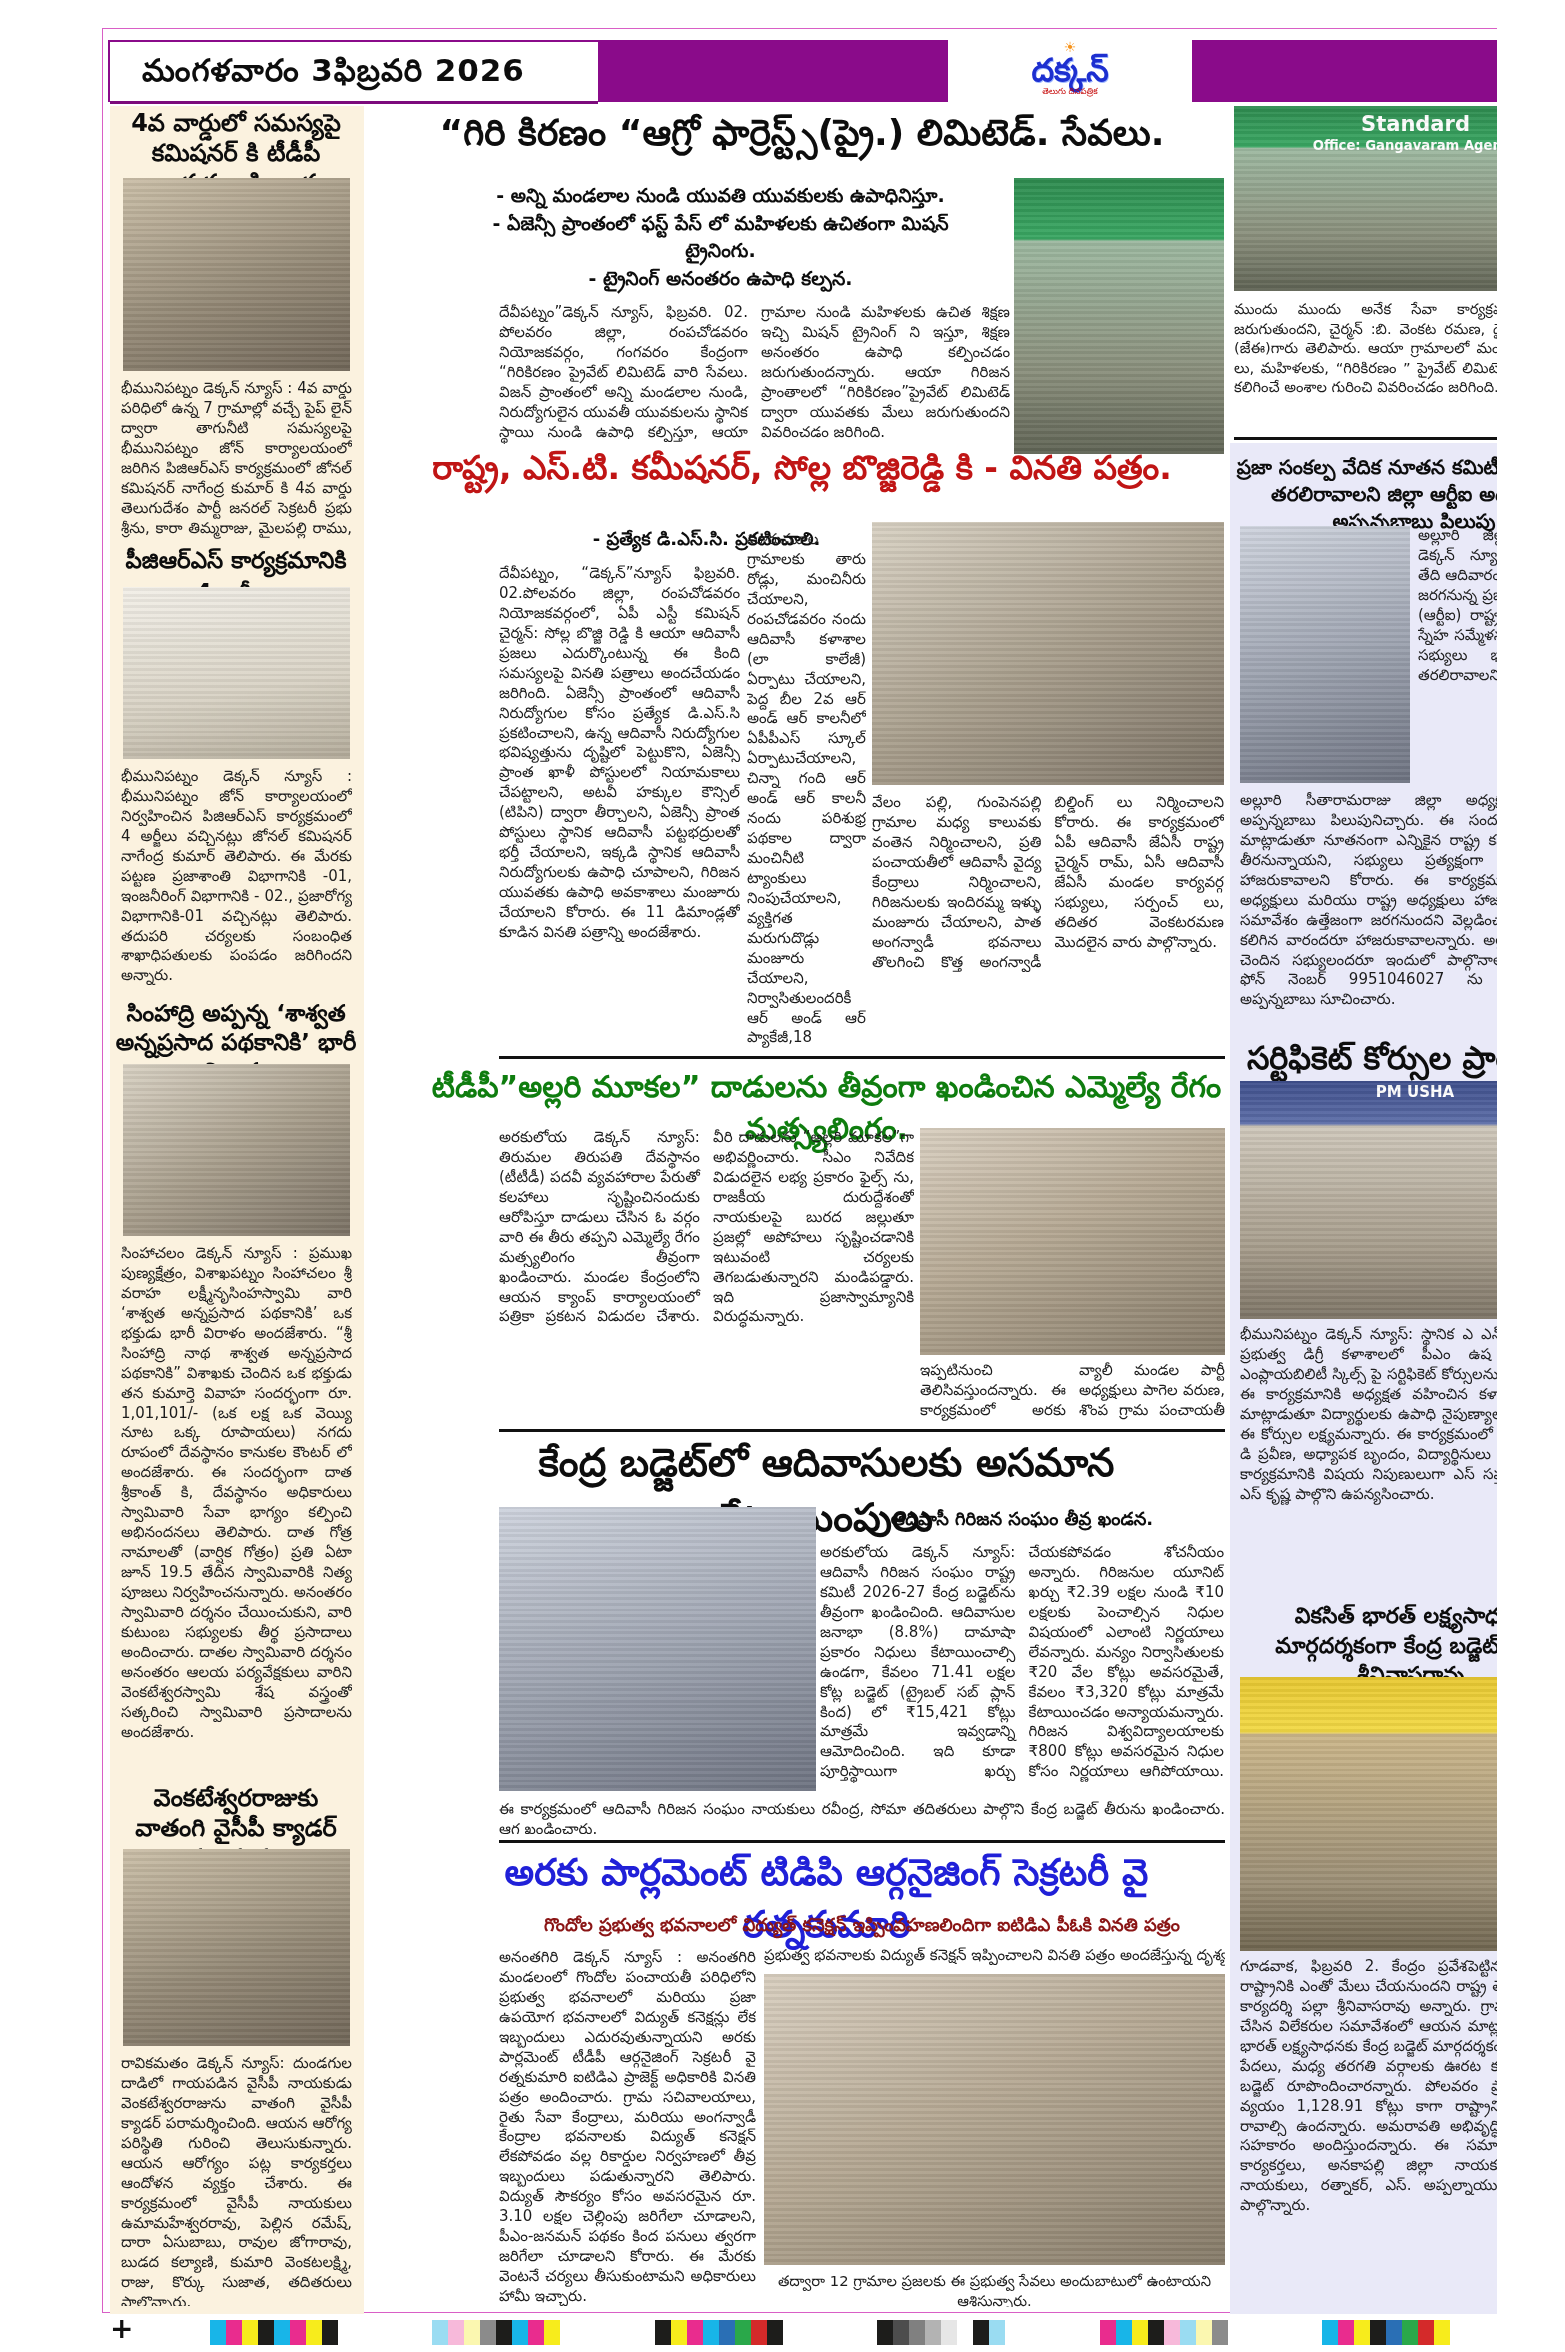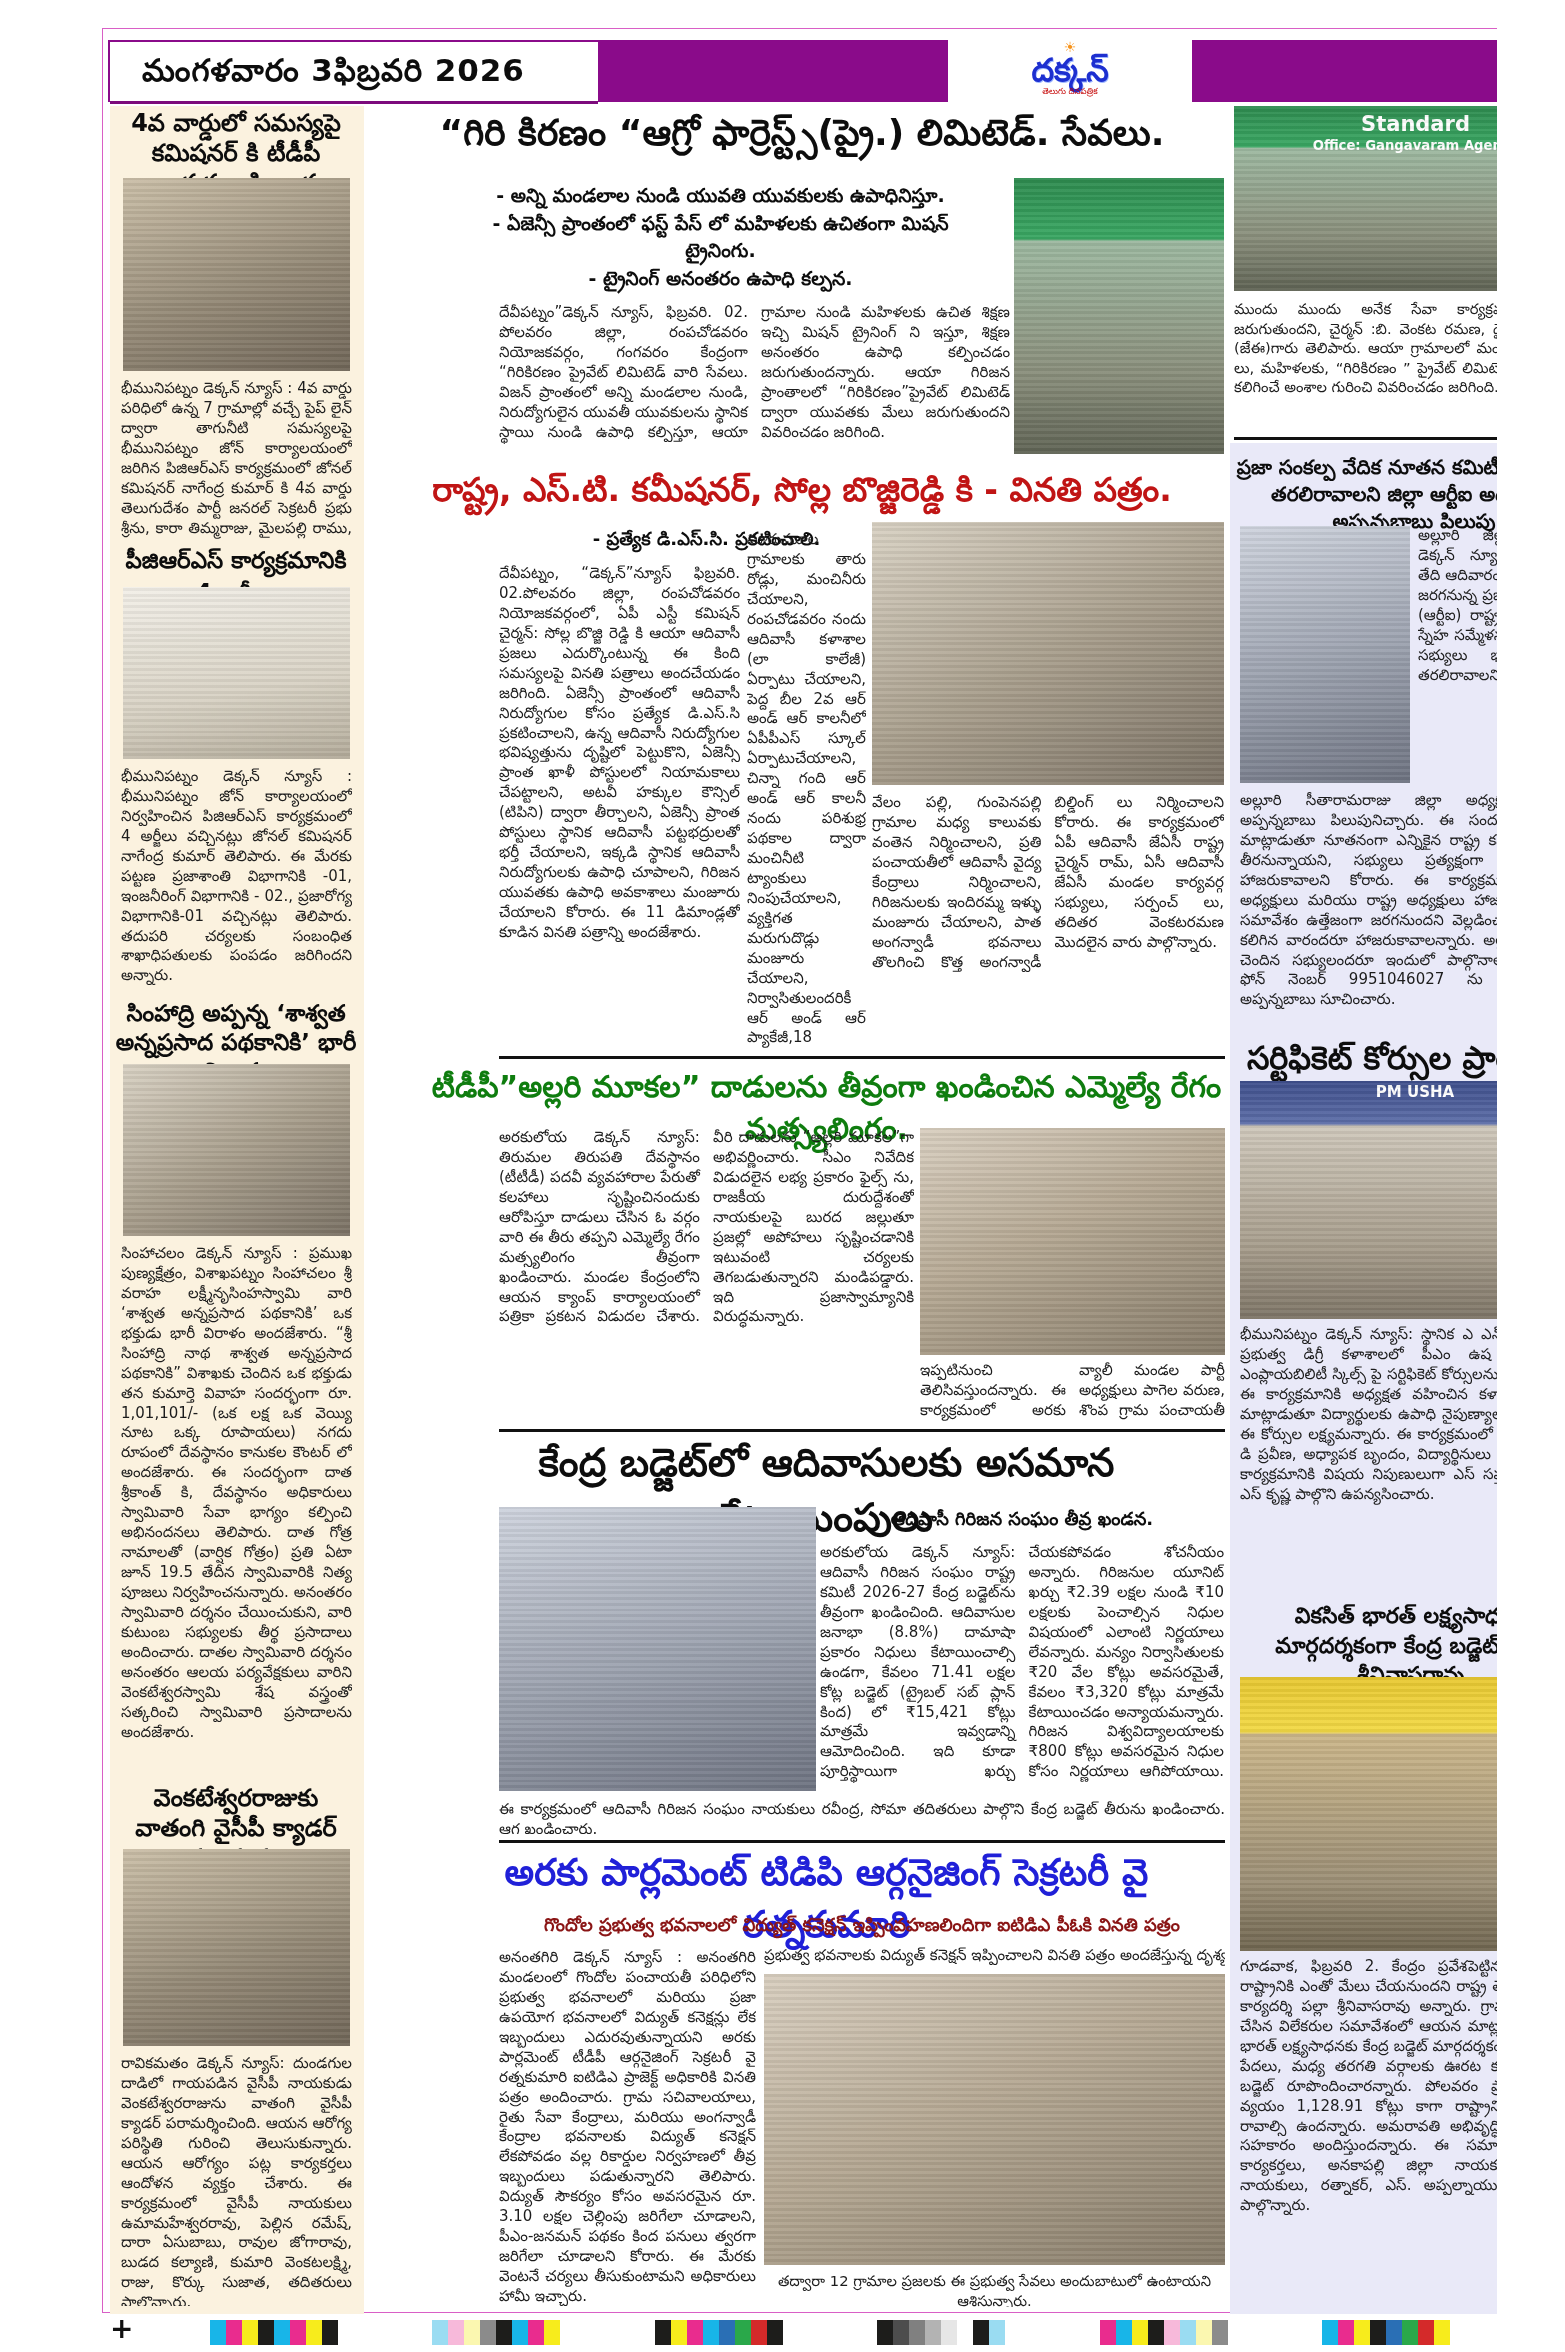--- a/index.html
+++ b/index.html
@@ -96,21 +96,21 @@
   </div>
   <div class="abs h-black" style="left:312px;top:112px;width:844px;font-size:36px;">“గిరి కిరణం “ఆగ్రో ఫార్రెస్ట్స్(ప్రై.) లిమిటెడ్. సేవలు.</div>
   <div class="ph p-green" style="left:946px;top:178px;width:210px;height:276px;"></div>
   <div class="abs body-txt cols2" style="left:431px;top:303px;width:511px;height:153px;">దేవీపట్నం”డెక్కన్ న్యూస్, ఫిబ్రవరి. 02. పోలవరం జిల్లా, రంపచోడవరం నియోజకవర్గం, గంగవరం కేంద్రంగా “గిరికిరణం ప్రైవేట్ లిమిటెడ్ వారి సేవలు. విజన్ ప్రాంతంలో అన్ని మండలాల నుండి, నిరుద్యోగులైన యువతీ యువకులను స్థానిక స్థాయి నుండి ఉపాధి కల్పిస్తూ, ఆయా గ్రామాల నుండి మహిళలకు ఉచిత శిక్షణ ఇచ్చి మిషన్ ట్రైనింగ్ ని ఇస్తూ, శిక్షణ అనంతరం ఉపాధి కల్పించడం జరుగుతుందన్నారు. ఆయా గిరిజన ప్రాంతాలలో “గిరికిరణం”ప్రైవేట్ లిమిటెడ్ ద్వారా యువతకు మేలు జరుగుతుందని వివరించడం జరిగింది.</div>
   <div class="ph p-green" style="left:1166px;top:106px;width:363px;height:185px;">
     <span class="banner" style="top:5.7px;font-size:21px;">Standard</span>
     <span class="banner" style="top:32px;font-size:13.2px;">Office: Gangavaram Agency</span>
   </div>
   <div class="abs body-txt" style="left:1166px;top:299px;width:363px;height:138px;font-size:14.7px;">ముందు ముందు అనేక సేవా కార్యక్రమాలు చేయడం జరుగుతుందని, చైర్మన్ :బి. వెంకట రమణ, డైరెక్టర్ :ఎ. రత్నం (జేఈ)గారు తెలిపారు. ఆయా గ్రామాలలో మండల కో ఆర్డినేటర్ లు, మహిళలకు, “గిరికిరణం ” ప్రైవేట్ లిమిటెడ్ ద్వారా ఉపాధి కలిగించే అంశాల గురించి వివరించడం జరిగింది.</div>
 
-  <div class="abs h-black" style="left:312px;top:470px;width:844px;font-size:33px;color:#c01515;">రాష్ట్ర, ఎస్.టి. కమీషనర్, సోల్ల బొజ్జిరెడ్డి కి - వినతి పత్రం.</div>
+  <div class="abs h-black" style="left:312px;top:448px;width:844px;font-size:33px;color:#c01515;">రాష్ట్ర, ఎస్.టి. కమీషనర్, సోల్ల బొజ్జిరెడ్డి కి - వినతి పత్రం.</div>
   <div class="abs h-black" style="left:440px;top:528px;width:397px;font-size:18px;">- ప్రత్యేక డి.ఎస్.సి. ప్రకటించాలి.</div>
   <div class="abs body-txt" style="left:431px;top:564px;width:241px;height:485px;">దేవీపట్నం, “డెక్కన్”న్యూస్ ఫిబ్రవరి. 02.పోలవరం జిల్లా, రంపచోడవరం నియోజకవర్గంలో, ఏపీ ఎస్టీ కమిషన్ చైర్మన్: సోల్ల బొజ్జి రెడ్డి కి ఆయా ఆదివాసీ ప్రజలు ఎదుర్కొంటున్న ఈ కింది సమస్యలపై వినతి పత్రాలు అందచేయడం జరిగింది. ఏజెన్సీ ప్రాంతంలో ఆదివాసీ నిరుద్యోగుల కోసం ప్రత్యేక డి.ఎస్.సి ప్రకటించాలని, ఉన్న ఆదివాసీ నిరుద్యోగుల భవిష్యత్తును దృష్టిలో పెట్టుకొని, ఏజెన్సీ ప్రాంత ఖాళీ పోస్టులలో నియామకాలు చేపట్టాలని, అటవీ హక్కుల కౌన్సిల్ (టిపిని) ద్వారా తీర్చాలని, ఏజెన్సీ ప్రాంత పోస్టులు స్థానిక ఆదివాసీ పట్టభద్రులతో భర్తీ చేయాలని, ఇక్కడి స్థానిక ఆదివాసీ నిరుద్యోగులకు ఉపాధి చూపాలని, గిరిజన యువతకు ఉపాధి అవకాశాలు మంజూరు చేయాలని కోరారు. ఈ 11 డిమాండ్లతో కూడిన వినతి పత్రాన్ని అందజేశారు.</div>
   <div class="abs body-txt" style="left:679px;top:530px;width:119px;height:519px;">మారుమూల గ్రామాలకు తారు రోడ్లు, మంచినీరు చేయాలని, రంపచోడవరం నందు ఆదివాసీ కళాశాల (లా కాలేజీ) ఏర్పాటు చేయాలని, పెద్ద బీల 2వ ఆర్ అండ్ ఆర్ కాలనీలో ఏపీపీఎస్ స్కూల్ ఏర్పాటుచేయాలని, చిన్నా గంది ఆర్ అండ్ ఆర్ కాలనీ నందు పరిశుభ్ర పథకాల ద్వారా మంచినీటి ట్యాంకులు నింపుచేయాలని, వ్యక్తిగత మరుగుదొడ్లు మంజూరు చేయాలని, నిర్వాసితులందరికీ ఆర్ అండ్ ఆర్ ప్యాకేజీ,18 సంవత్సరాల ప్యాకేజీ మంజూరు చేయాలని కోరారు.</div>
   <div class="ph p-indoor" style="left:804px;top:522px;width:352px;height:263px;"></div>
   <div class="abs body-txt cols2" style="left:804px;top:793px;width:352px;height:256px;">వేలం పల్లి, గుంపెనపల్లి గ్రామాల మధ్య కాలువకు వంతెన నిర్మించాలని, ప్రతి పంచాయతీలో ఆదివాసీ వైద్య కేంద్రాలు నిర్మించాలని, గిరిజనులకు ఇందిరమ్మ ఇళ్ళు మంజూరు చేయాలని, పాత అంగన్వాడీ భవనాలు తొలగించి కొత్త అంగన్వాడీ బిల్డింగ్ లు నిర్మించాలని కోరారు. ఈ కార్యక్రమంలో ఏపీ ఆదివాసీ జేఏసీ రాష్ట్ర చైర్మన్ రామ్, ఏసీ ఆదివాసీ జేఏసీ మండల కార్యవర్గ సభ్యులు, సర్పంచ్ లు, తదితర వెంకటరమణ మొదలైన వారు పాల్గొన్నారు.</div>
 
   <div class="rule" style="left:431px;top:1056px;width:726px;"></div>
 
   <div class="abs h-black" style="left:360px;top:1069px;width:797px;font-size:30px;color:#0f7d0f;">టీడీపీ”అల్లరి మూకల” దాడులను తీవ్రంగా ఖండించిన ఎమ్మెల్యే రేగం మత్స్యలింగం.</div>
   <div class="abs body-txt cols2" style="left:431px;top:1128px;width:415px;height:295px;">అరకులోయ డెక్కన్ న్యూస్: తిరుమల తిరుపతి దేవస్థానం (టీటీడీ) పదవీ వ్యవహారాల పేరుతో కలహాలు సృష్టించినందుకు ఆరోపిస్తూ దాడులు చేసిన ఓ వర్గం వారి ఈ తీరు తప్పని ఎమ్మెల్యే రేగం మత్స్యలింగం తీవ్రంగా ఖండించారు. మండల కేంద్రంలోని ఆయన క్యాంప్ కార్యాలయంలో పత్రికా ప్రకటన విడుదల చేశారు. వీరి దాడులను “అల్లరి మూకల”గా అభివర్ణించారు. సీఎం నివేదిక విడుదలైన లభ్య ప్రకారం ఫైల్స్ ను, రాజకీయ దురుద్దేశంతో నాయకులపై బురద జల్లుతూ ప్రజల్లో అపోహలు సృష్టించడానికి ఇటువంటి చర్యలకు తెగబడుతున్నారని మండిపడ్డారు. ఇది ప్రజాస్వామ్యానికి విరుద్ధమన్నారు.</div>

